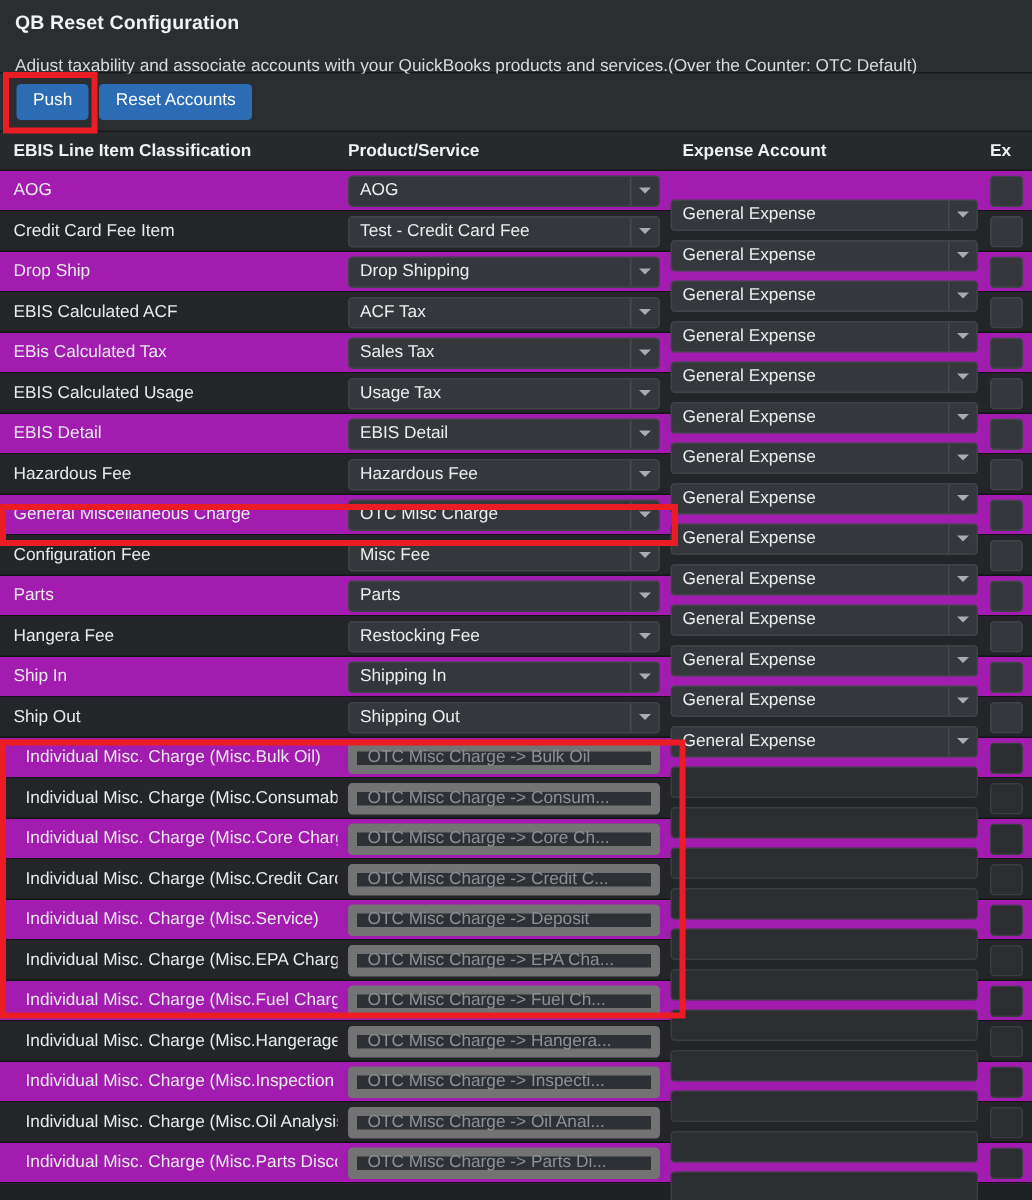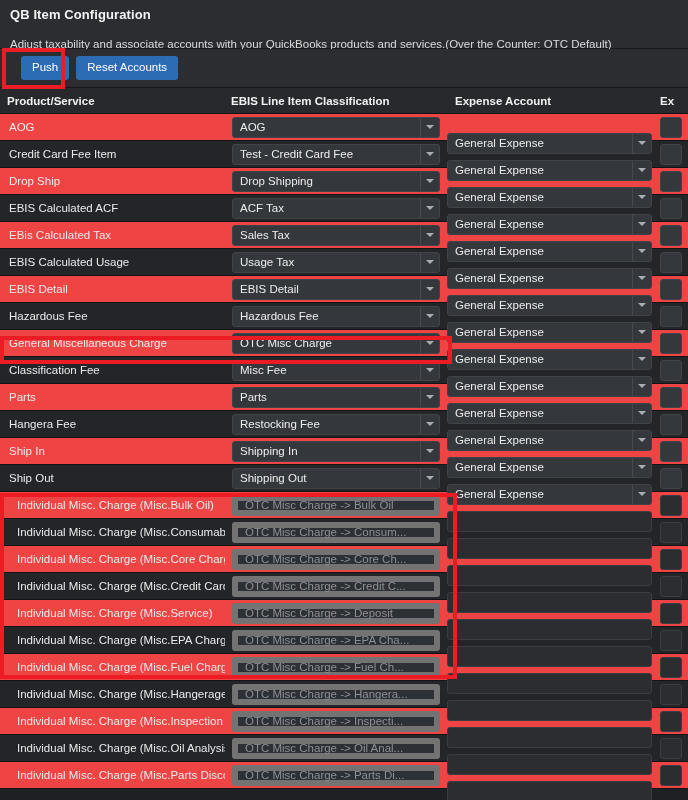--- a/index.html
+++ b/index.html
@@ -34,21 +34,21 @@
     white-space: nowrap;
   }
 
   
   .toolbar {
     background: #2b2d31;
     height: 39px;
     border-bottom: 1px solid #17181a;
     display: flex;
     align-items: center;
-    padding-left: 21px;
+    padding-left: 11px;
     gap: 7px;
     position: relative;
   }
   .btn {
     background: #2b6cb4;
     color: #ffffff;
     border: none;
     border-radius: 3px;
     font-family: "Liberation Sans", sans-serif;
     font-size: 11.5px;
@@ -78,21 +78,21 @@
   .col-c { width: 213px; padding-left: 8px; flex: 0 0 213px; }
   .col-d { flex: 1 1 auto; padding-left: 0px; overflow: hidden; }
 
   
   .tbody { position: relative; }
   .row {
     display: flex;
     align-items: center;
     height: 27px;
     border-bottom: 1px solid #131416;
-    background: #ef4444;
+    background: #a21caf;
   }
   .row.alt { background: #232528; }
 
   .cell-label {
     width: 225px; flex: 0 0 225px;
     color: #e9eaec;
     font-size: 11.5px;
     padding-left: 9px;
     white-space: nowrap;
     overflow: hidden;
@@ -185,32 +185,32 @@
     pointer-events: none;
     z-index: 40;
   }
 </style>
 </head>
 <body>
 
 <div class="page">
 
   <div class="header-panel">
-    <div class="panel-title">QB Item Configuration</div>
+    <div class="panel-title">QB Reset Configuration</div>
     <div class="panel-sub">Adjust taxability and associate accounts with your QuickBooks products and services.(Over the Counter: OTC Default)</div>
   </div>
 
   <div class="toolbar">
     <button class="btn">Push</button>
     <button class="btn">Reset Accounts</button>
   </div>
 
   <div class="thead">
+    <div class="th col-a">EBIS Line Item Classification</div>
     <div class="th col-b">Product/Service</div>
-    <div class="th col-a">EBIS Line Item Classification</div>
     <div class="th col-c">Expense Account</div>
     <div class="th col-d">Ex</div>
   </div>
 
   <div class="tbody" id="tbody">
       <div class="row">
         <div class="cell-label">AOG</div>
         <div class="cell-ctl">
           <div class="select">
             <span class="val">AOG</span>
@@ -365,21 +365,21 @@
           <div class="select">
             <span class="val">General Expense</span>
             <span class="caret"></span>
           </div>
         </div>
         <div class="cell-ctl3">
           <div class="edgebox"></div>
         </div>
       </div>
       <div class="row alt">
-        <div class="cell-label">Classification Fee</div>
+        <div class="cell-label">Configuration Fee</div>
         <div class="cell-ctl">
           <div class="select">
             <span class="val">Misc Fee</span>
             <span class="caret"></span>
           </div>
         </div>
         <div class="cell-ctl2">
           <div class="select">
             <span class="val">General Expense</span>
             <span class="caret"></span>

